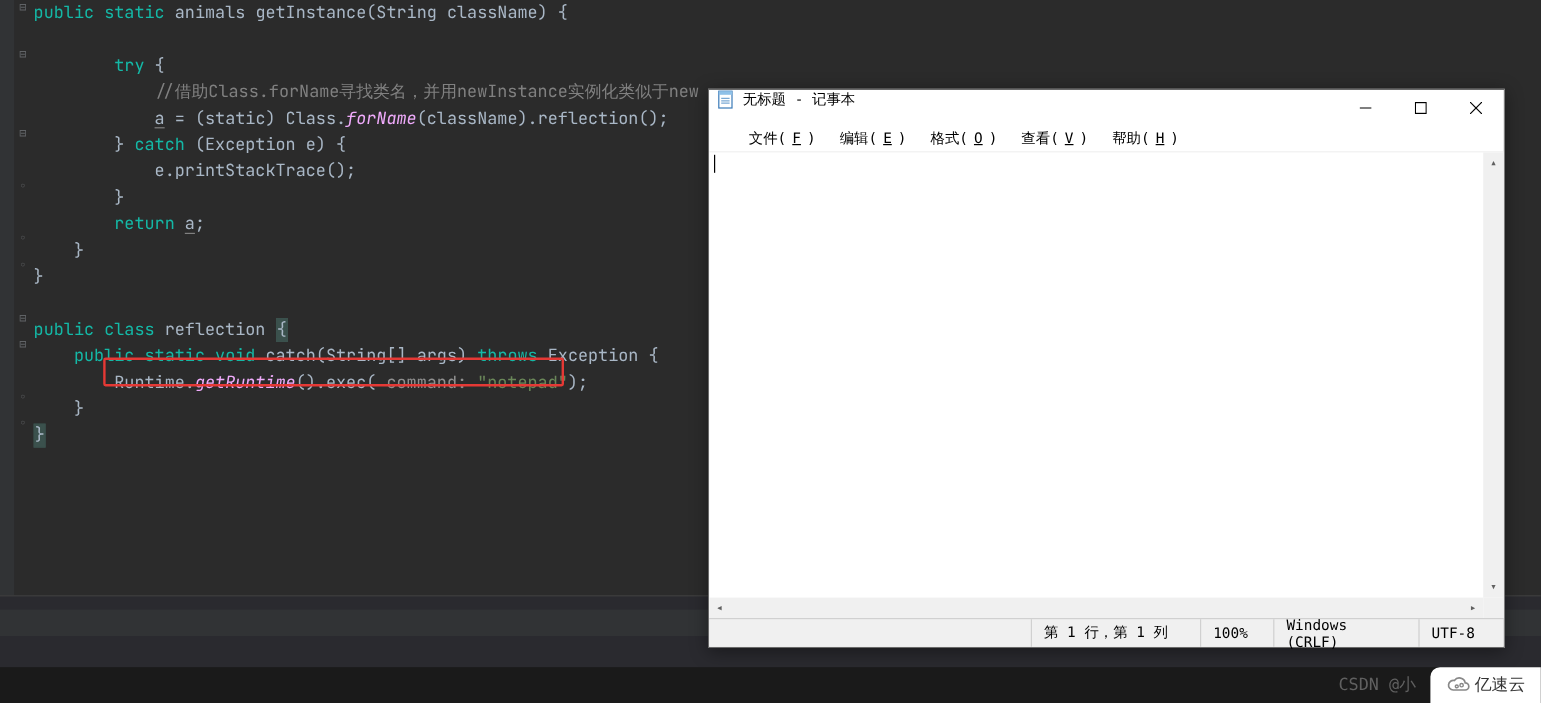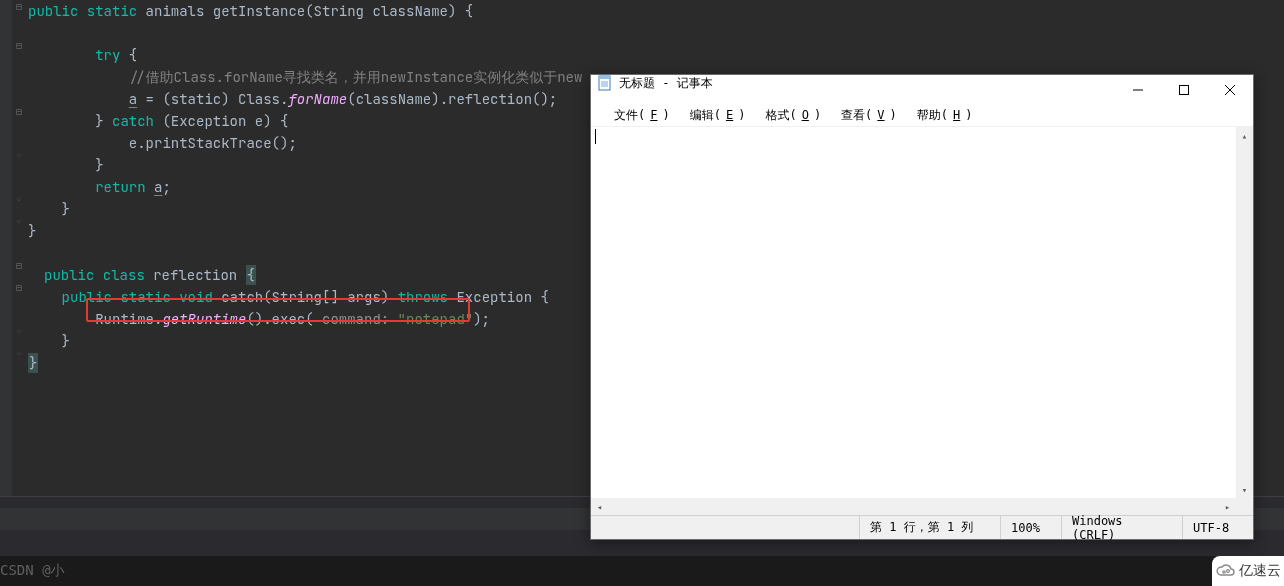--- a/index.html
+++ b/index.html
@@ -19,35 +19,35 @@
   .border-line{position:absolute;background:#3F3F3F}
   .underline{text-decoration:underline;text-decoration-color:#808080;text-decoration-thickness:1px;text-underline-offset:3px}
   .brace-hl{background:#3B514D;border:1px solid #3B514D}
 
   .notepad{position:absolute;background:#FFFFFF;border:1px solid #6A6A6A;box-shadow:0 3px 14px rgba(0,0,0,0.4);display:flex;flex-direction:column}
   .np-titlebar{height:30px;background:#FFFFFF;display:flex;align-items:flex-start;font-size:12px;color:#000}
   .np-icon{width:16px;height:16px;margin:0 6px;display:inline-block}
   .np-icon svg{display:block}
   .np-title{flex:1}
   .np-btn{width:46px;height:30px;display:flex;align-items:center;justify-content:center;color:#000}
-  .np-menu{height:21px;background:#FFFFFF;display:flex;align-items:center;font-size:12px;padding-left:13px;color:#000}
+  .np-menu{height:21px;background:#FFFFFF;display:flex;align-items:center;font-size:12px;padding-left:23px;color:#000}
   .np-menu span{padding:2px 5px}
   .np-menu u{text-decoration:underline}
   .np-content{flex:1;background:#FFFFFF;position:relative;border-top:1px solid #F0F0F0}
   .np-caret{position:absolute;left:4px;top:2px;width:1px;height:15px;background:#000}
   .np-scroll-v{position:absolute;right:0;top:0;bottom:17px;width:17px;background:#F0F0F0;display:flex;flex-direction:column}
   .np-scroll-h{position:absolute;left:0;bottom:0;right:17px;height:17px;background:#F0F0F0;display:flex}
   .np-sc-corner{position:absolute;right:0;bottom:0;width:17px;height:17px;background:#F0F0F0}
   .np-sc-btn{width:17px;height:17px;display:flex;align-items:center;justify-content:center;color:#606060;font-size:9px}
   .np-status{height:23px;background:#F0F0F0;border-top:1px solid #D0D0D0;display:flex;align-items:center;font-size:12px;color:#000}
   .np-st-cell{border-left:1px solid #D0D0D0;padding:0 10px;height:100%;display:flex;align-items:center}
 
-  .footer{position:absolute;left:0;bottom:0;width:1284px;height:30px;background:#1A1A1A;display:flex;align-items:center;justify-content:flex-start;color:#9AA1AD;font-size:14px}
+  .footer{position:absolute;left:0;bottom:0;width:1284px;height:30px;background:#1A1A1A;display:flex;align-items:center;justify-content:flex-end;color:#9AA1AD;font-size:14px}
   .footer .brand{padding-right:4px;font-weight:500;color:#606060}
-  .yisu{position:absolute;right:0;bottom:0;width:72px;height:30px;background:#FFFFFF;border-top-left-radius:8px;display:flex;align-items:center;justify-content:center;font-size:14px;color:#333;font-family:"Microsoft YaHei"}
+  .yisu{position:absolute;right:0;bottom:0;width:92px;height:30px;background:#FFFFFF;border-top-left-radius:8px;display:flex;align-items:center;justify-content:center;font-size:14px;color:#333;font-family:"Microsoft YaHei"}
   .yisu-icon{margin-right:4px;display:inline-flex}
 </style>
 </head>
 <body>
 
 <div class="editor-bg">
   <div class="gutter"></div>
   <div class="fold-bar">
     <div class="fold-icon" style="top:0px">⊟</div>
     <div class="fold-icon" style="top:39px">⊟</div>
@@ -65,21 +65,21 @@
 <div style="position:absolute;top:0;left:0"><span class="kw">public static </span><span class="type">animals </span><span class="id">getInstance</span><span class="id">(String className) {</span></div>
 <div style="position:absolute;top:44px;left:0"><span>        </span><span class="kw">try </span><span>{</span></div>
 <div style="position:absolute;top:66px;left:0"><span>            </span><span class="com">//借助Class.forName寻找类名，并用newInstance实例化类似于new</span></div>
 <div style="position:absolute;top:88px;left:0"><span>            </span><span class="underline">a</span><span> = (static) Class.</span><span class="ital">forName</span><span>(className).reflection();</span></div>
 <div style="position:absolute;top:110px;left:0"><span>        } </span><span class="kw">catch </span><span>(Exception e) {</span></div>
 <div style="position:absolute;top:132px;left:0"><span>            e.printStackTrace();</span></div>
 <div style="position:absolute;top:154px;left:0"><span>        }</span></div>
 <div style="position:absolute;top:176px;left:0"><span>        </span><span class="kw">return </span><span class="underline">a</span><span>;</span></div>
 <div style="position:absolute;top:198px;left:0"><span>    }</span></div>
 <div style="position:absolute;top:220px;left:0"><span>}</span></div>
-<div style="position:absolute;top:264px;left:16px"><span class="kw">public class </span><span>reflection </span><span class="brace-hl">{</span></div>
+<div style="position:absolute;top:264px;left:0"><span class="kw">public class </span><span>reflection </span><span class="brace-hl">{</span></div>
 <div style="position:absolute;top:286px;left:0"><span>    </span><span class="kw">public static void </span><span>catch</span><span>(String[] args) </span><span class="kw">throws </span><span>Exception {</span></div>
 <div style="position:absolute;top:308px;left:0"><span>        Runtime.</span><span class="ital">getRuntime</span><span>().exec(</span><span class="param"> command: </span><span class="str">"notepad"</span><span>);</span></div>
 <div style="position:absolute;top:330px;left:0"><span>    }</span></div>
 <div style="position:absolute;top:352px;left:0"><span class="brace-hl">}</span></div>
   </div>
 
   <div class="hl-box" style="left:86px;top:298px;width:380px;height:20px"></div>
 </div>
 
 <div class="border-line" style="left:0;top:496px;width:1284px;height:1px"></div>

